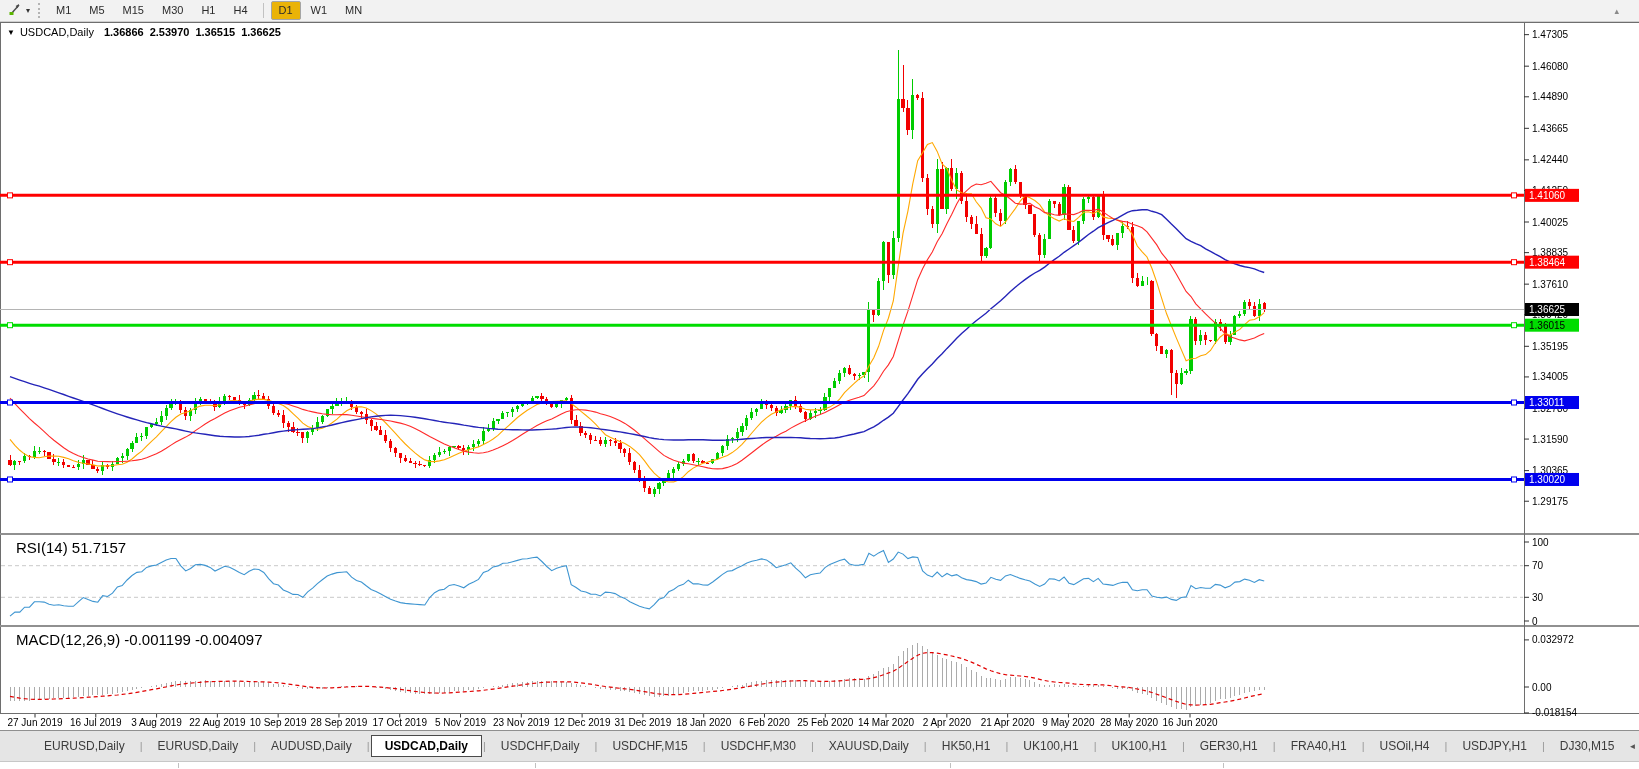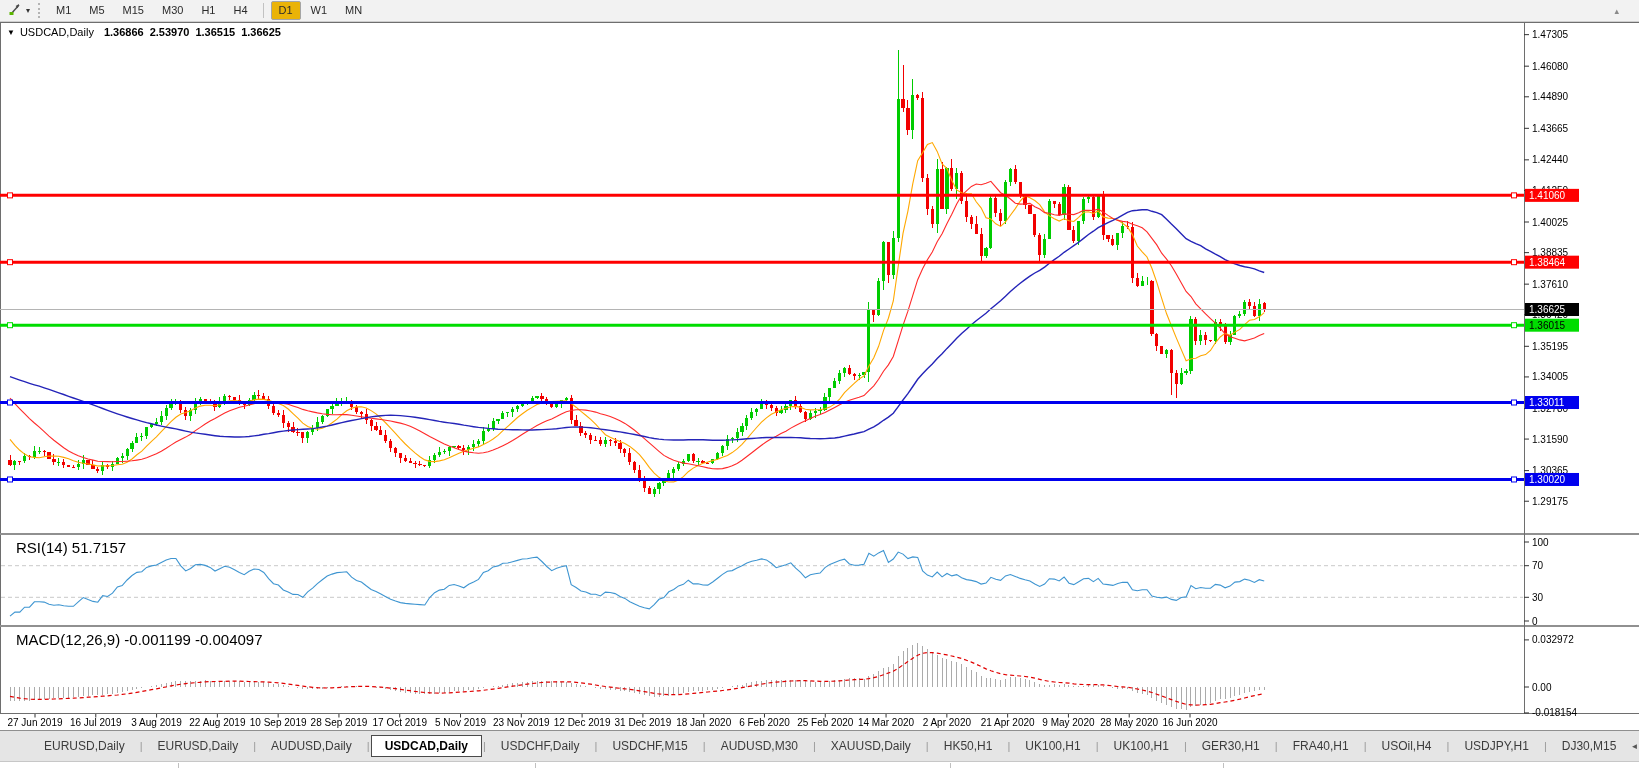--- a/index.html
+++ b/index.html
@@ -1012,21 +1012,21 @@
         <div class="tab">EURUSD,Daily</div>
         <span class="tabdiv">|</span>
         <div class="tab">AUDUSD,Daily</div>
         <span class="tabdiv">|</span>
         <div class="tab active">USDCAD,Daily</div>
         <span class="tabdiv">|</span>
         <div class="tab">USDCHF,Daily</div>
         <span class="tabdiv">|</span>
         <div class="tab">USDCHF,M15</div>
         <span class="tabdiv">|</span>
-        <div class="tab">AUDUSD,M30</div>
+        <div class="tab">USDCHF,M30</div>
         <span class="tabdiv">|</span>
         <div class="tab">XAUUSD,Daily</div>
         <span class="tabdiv">|</span>
         <div class="tab">HK50,H1</div>
         <span class="tabdiv">|</span>
         <div class="tab">UK100,H1</div>
         <span class="tabdiv">|</span>
         <div class="tab">UK100,H1</div>
         <span class="tabdiv">|</span>
         <div class="tab">GER30,H1</div>

